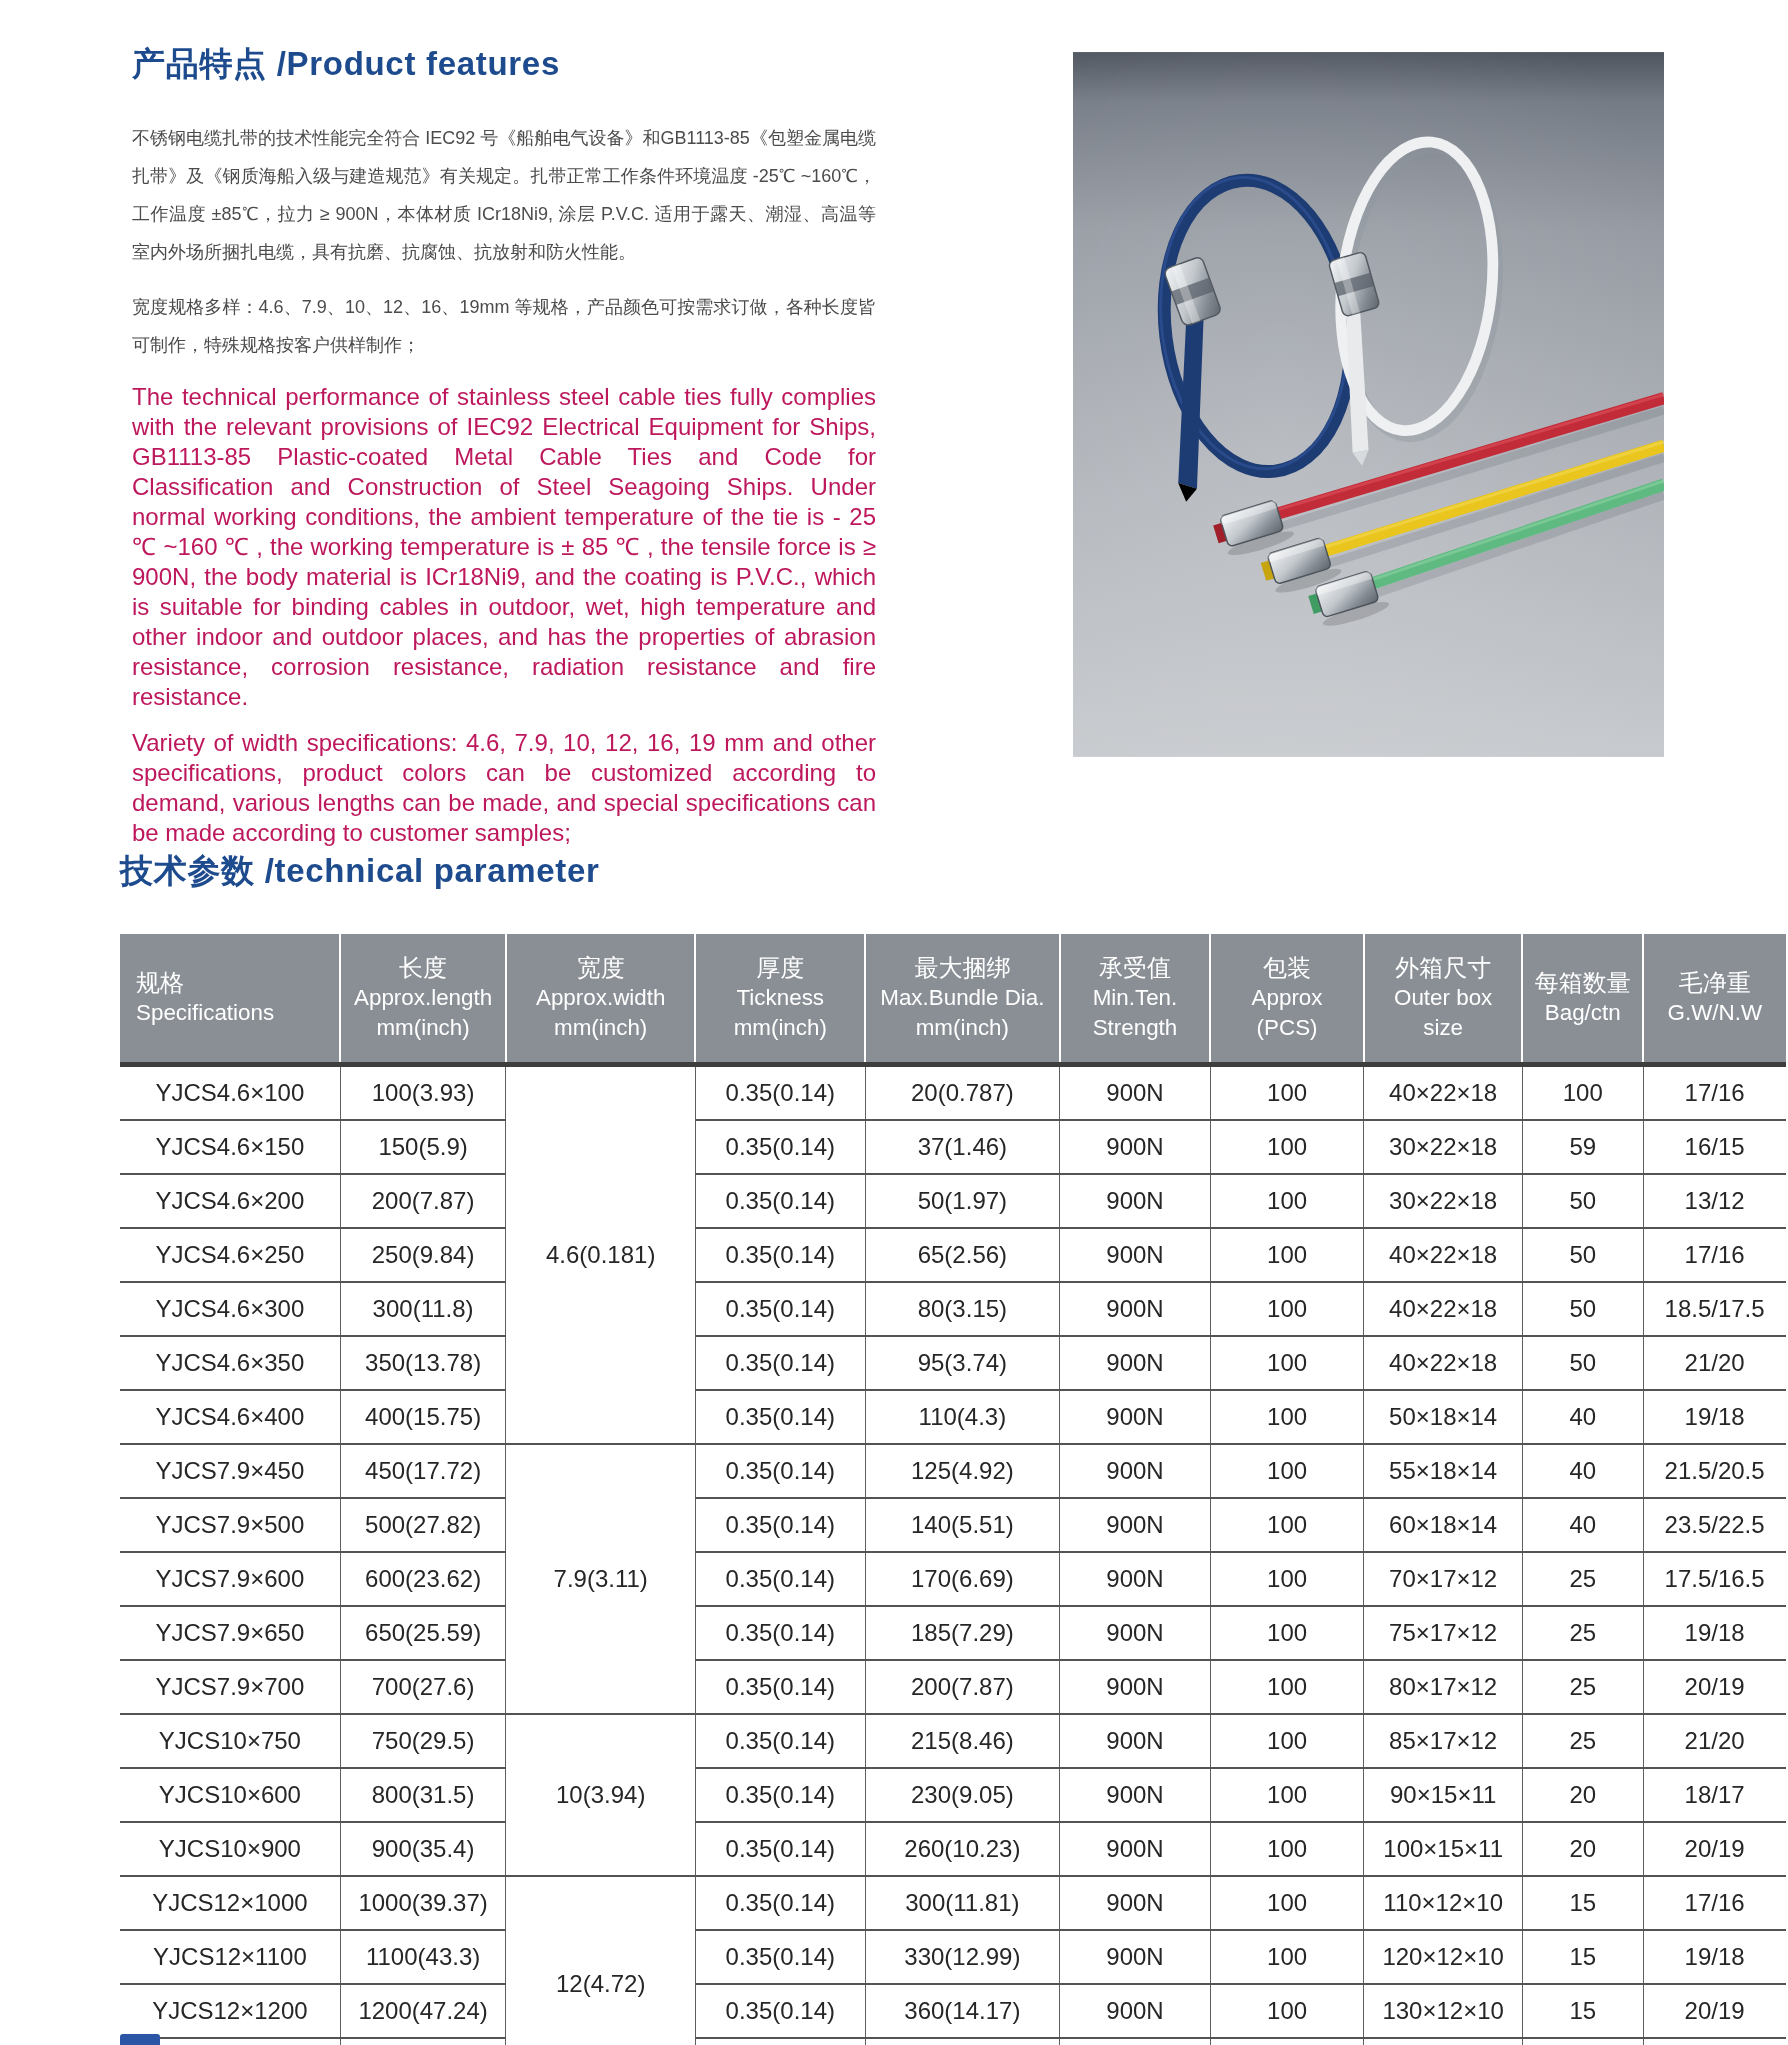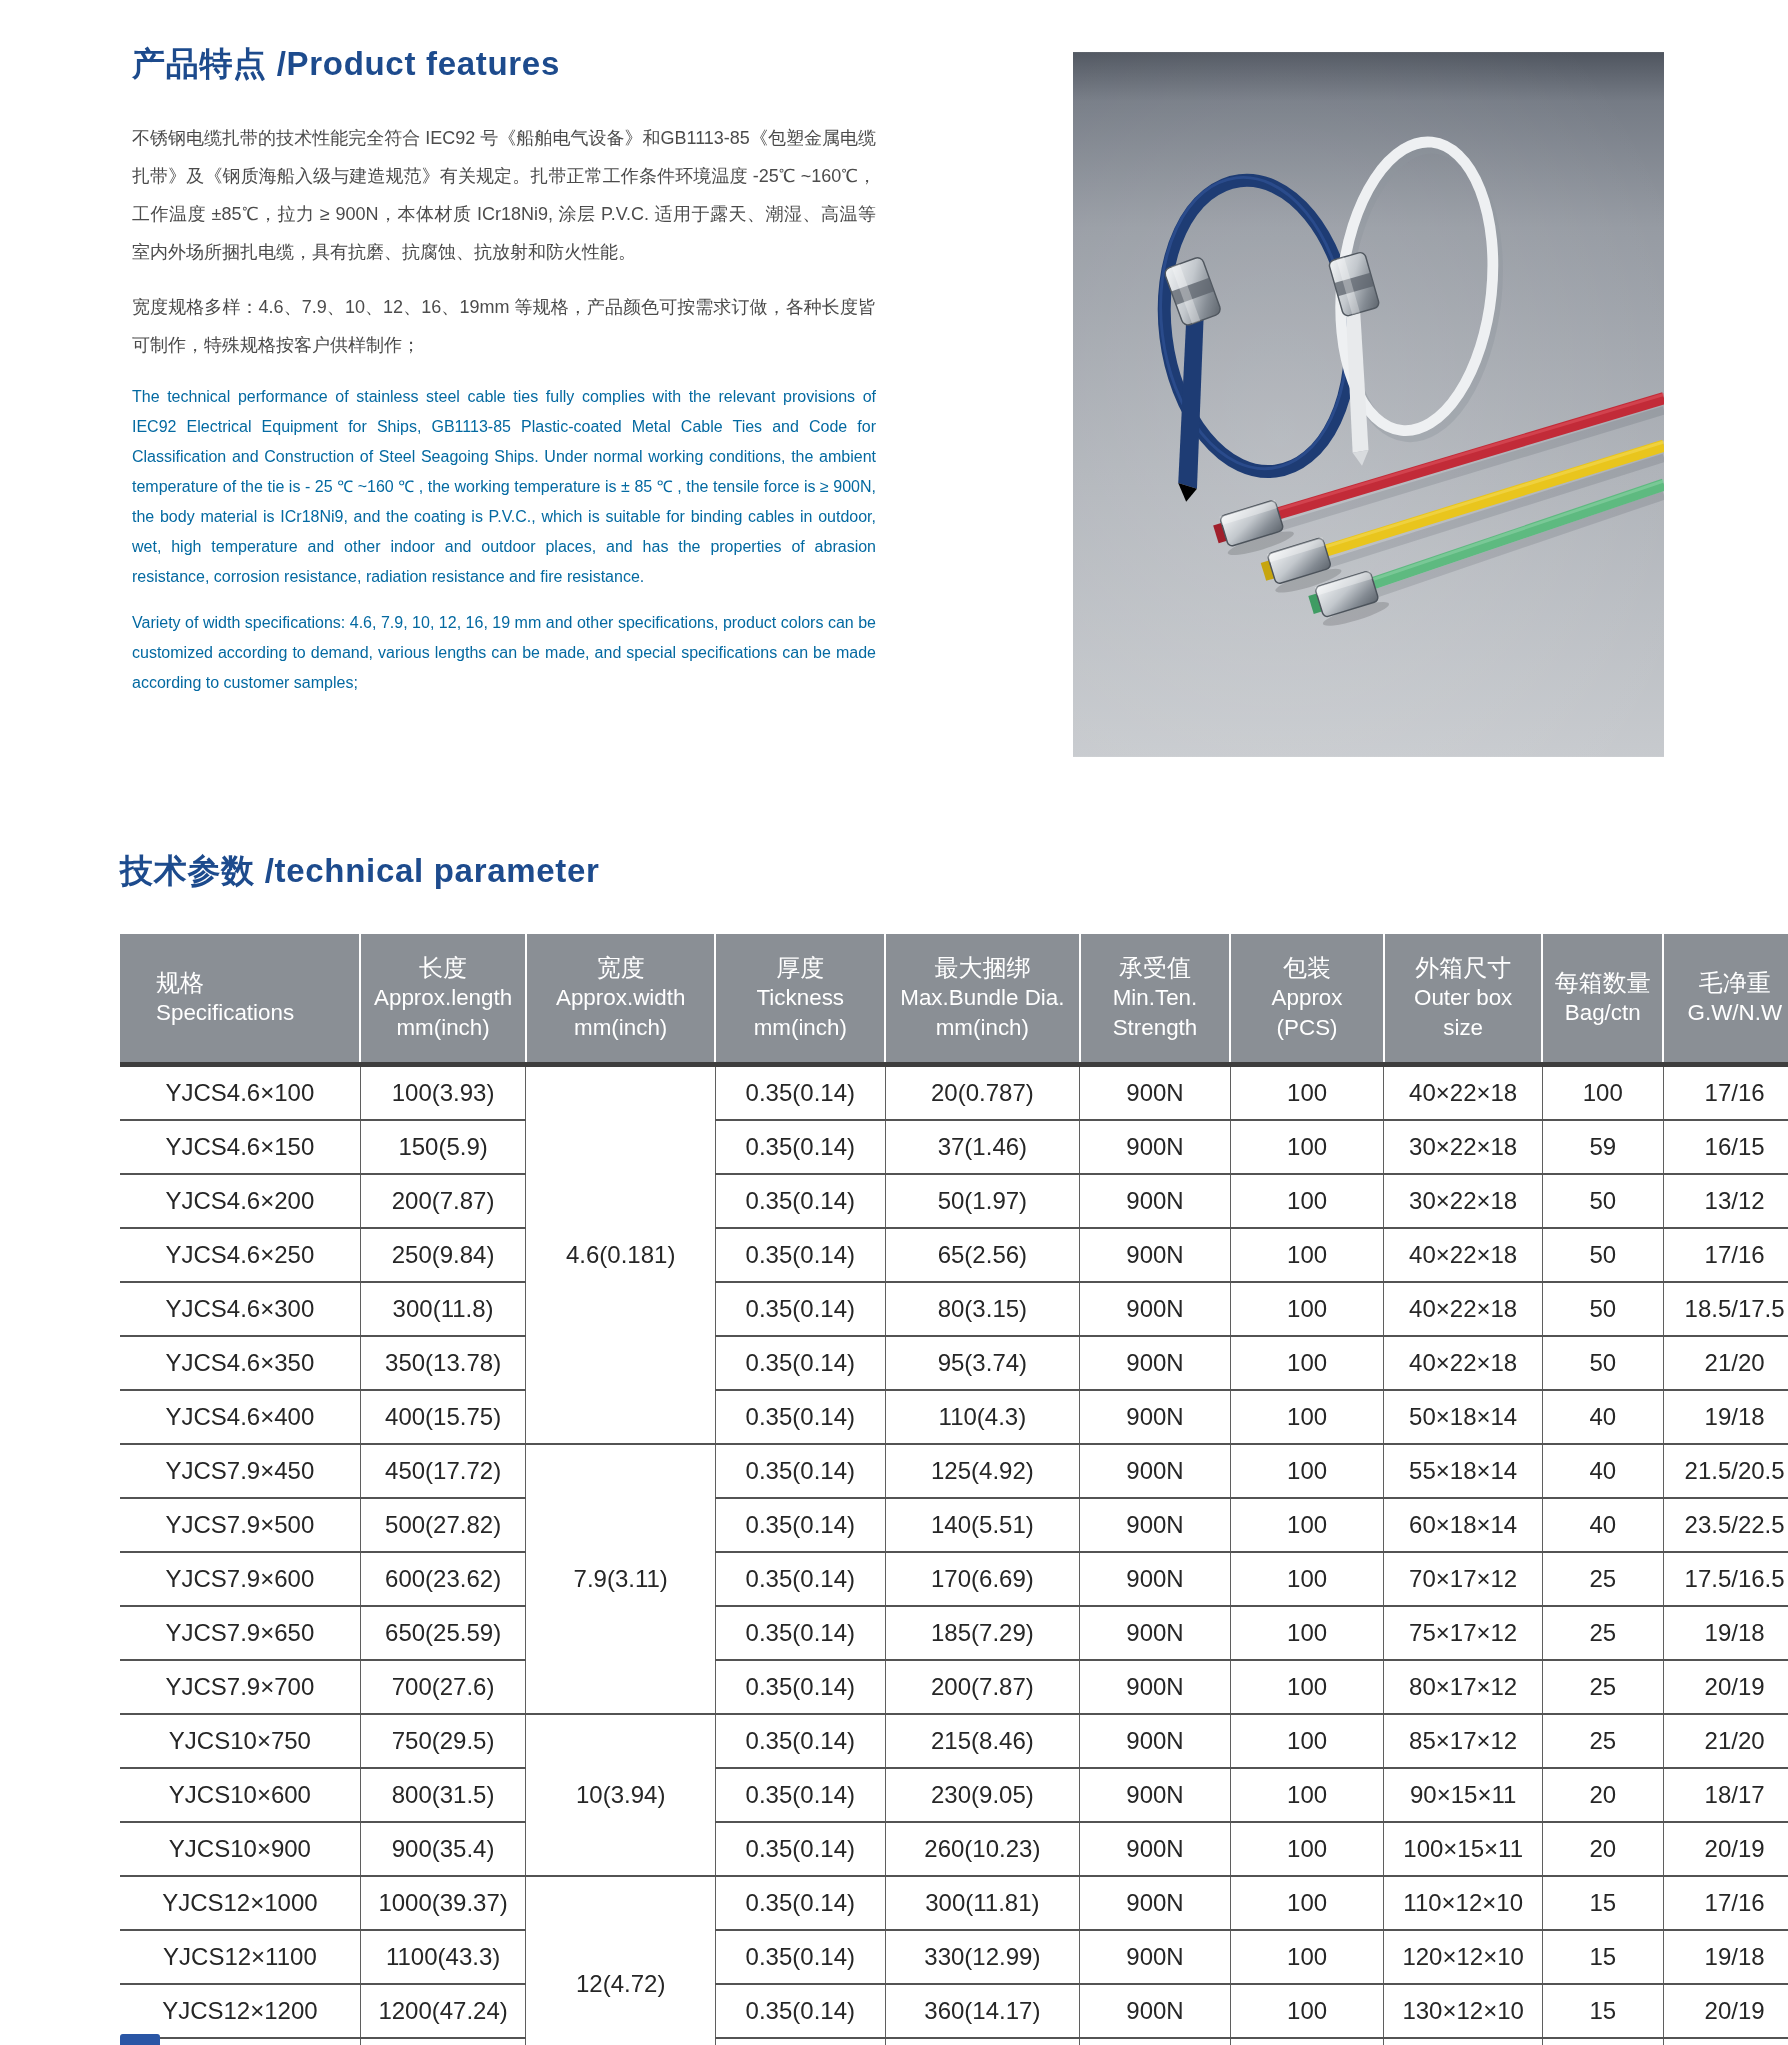--- a/index.html
+++ b/index.html
@@ -5,32 +5,32 @@
   html,body{margin:0;padding:0;}
   body{
     width:1788px;height:2046px;position:relative;background:#ffffff;
     font-family:"Liberation Sans",sans-serif;overflow:hidden;
   }
   .features{position:absolute;left:132px;top:42px;width:744px;}
   .section-title{
     font-size:33px;font-weight:600;color:#1d4b8d;margin:0 0 32px 0;letter-spacing:0.7px;
   }
   p.zh{font-size:18px;line-height:38px;color:#4b4b4b;text-align:justify;margin:0 0 17.3px 0;}
-  p.en{font-size:16px;line-height:30px;color:#0369a1;text-align:justify;margin:0 0 16px 0;}
+  p.en{font-size:24px;line-height:30px;color:#be185d;text-align:justify;margin:0 0 16px 0;}
   .photo{position:absolute;left:1073px;top:52px;width:591px;height:705px;margin:0;}
   .photo svg{display:block;width:100%;height:100%;}
   .params{position:absolute;left:120px;top:849px;width:1550px;}
   .params .section-title{margin-bottom:40px;}
   table{width:1550px;border-collapse:collapse;table-layout:fixed;border-bottom:5.8px solid #3e3e3e;}
   th{
     background:#8a8f95;color:#ffffff;font-weight:normal;font-size:24px;line-height:30px;
     height:128px;vertical-align:middle;text-align:center;border-left:2.2px solid #ffffff;
     border-bottom:5.8px solid #3e3e3e;padding:0 4.3px;
   }
-  th:first-child{border-left:none;text-align:left;padding-left:36px;}
+  th:first-child{border-left:none;text-align:left;padding-left:16px;}
   th .hl-en{font-size:22.4px;}
   td{
     height:50px;text-align:center;font-size:24px;color:#262626;
     border-top:2.2px solid #535353;border-left:1.4px solid #5f5f5f;background:#ffffff;
   }
   td:first-child{border-left:none;}
   tbody tr:first-child td{border-top:none;}
   th:nth-child(1){width:199px;} th:nth-child(2){width:155px;} th:nth-child(3){width:179px;}
   th:nth-child(4){width:159px;} th:nth-child(5){width:184px;} th:nth-child(6){width:140px;}
   th:nth-child(7){width:143px;} th:nth-child(8){width:148px;margin-top:32px;} th:nth-child(9){width:110px;}

